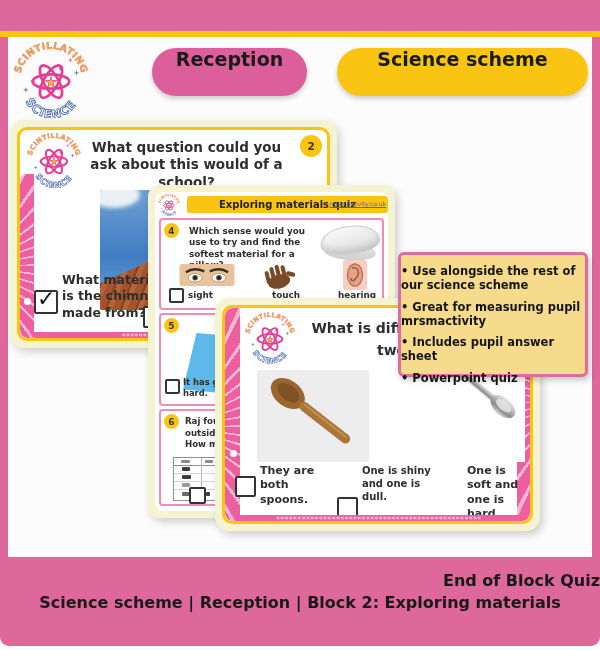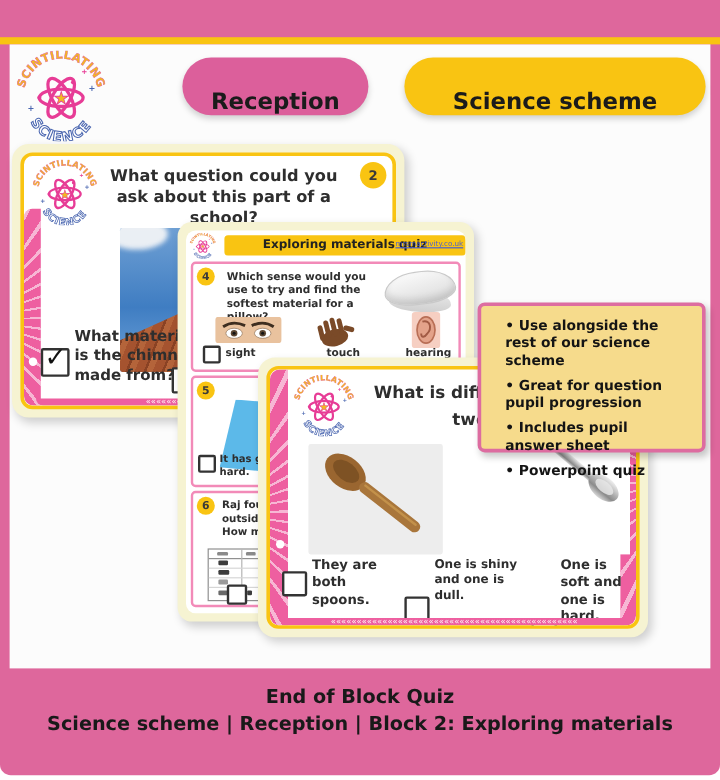--- a/index.html
+++ b/index.html
@@ -10,21 +10,21 @@
     -webkit-font-smoothing:antialiased;
   }
   .abs{position:absolute;}
 
   
   #frame{left:0;top:0;width:600px;height:646px;background:#DE679C;border-radius:0 0 9px 9px;}
   #yellow-strip{left:0;top:31px;width:600px;height:6px;background:#F9C412;z-index:1;}
   #panel{left:8px;top:37px;width:584px;height:520px;background:#FCFCFC;z-index:1;}
 
   
-  .pill{z-index:2;display:flex;align-items:flex-end;justify-content:center;
+  .pill{z-index:2;display:flex;align-items:flex-start;justify-content:center;
         border-radius:24px;font-weight:bold;font-size:19px;color:#1b1b1b;
         box-shadow:0 3px 5px rgba(0,0,0,.18);}
   #pill-reception{left:152px;top:48px;width:155px;height:48px;background:#DC5F9B;}
   #pill-scheme{left:337px;top:48px;width:251px;height:48px;background:#F9C412;}
 
   
   .card{background:#F6F3D2;border-radius:14px;box-shadow:3px 4px 8px rgba(0,0,0,.18);}
   .card-inner{position:absolute;background:#ffffff;border-radius:10px;overflow:hidden;}
   .yb{border:3px solid #F9C412;}
   #card1{left:10px;top:120px;width:327px;height:228px;z-index:2;}
@@ -72,26 +72,26 @@
 
   
   #pillow-back{background:linear-gradient(#e9e9e9,#cfcfcf);border-radius:45% 45% 50% 50%/60% 60% 45% 45%;transform:rotate(4deg);}
   #pillow-front{background:linear-gradient(170deg,#fdfdfd,#d9d9d9);border:1px solid #c9c9c9;
                 border-radius:48% 48% 46% 46%/64% 64% 42% 42%;transform:rotate(-7deg);
                 box-shadow:inset 0 -4px 6px rgba(0,0,0,.12);}
 
   
   #infobox{left:398px;top:252px;width:190px;height:125px;z-index:5;background:#F6DB8C;
            border:3px solid #DD6CA0;border-radius:6px;box-sizing:border-box;
-           padding:9px 20px;box-shadow:2px 3px 6px rgba(0,0,0,.22);}
+           padding:9px 0;box-shadow:2px 3px 6px rgba(0,0,0,.22);}
   .bullet{font-weight:bold;font-size:11.5px;line-height:1.24;color:#141414;margin-bottom:7px;}
 
   
   #footer{left:0;top:570px;width:600px;text-align:center;color:#191919;z-index:2;}
-  #footer .l1{font-size:16px;font-weight:600;line-height:1.35;}
+  #footer .l1{font-size:16px;font-weight:600;line-height:1.35;text-align:right;}
   #footer .l2{font-size:16px;font-weight:600;line-height:1.35;}
 </style>
 </head>
 <body>
 
 <svg width="0" height="0" style="position:absolute" aria-hidden="true">
   <defs>
     <linearGradient id="metal-grad" x1="0" y1="0" x2="0" y2="1">
       <stop offset="0" stop-color="#efefef"></stop>
         <stop offset="0.45" stop-color="#aeaeae"></stop>
@@ -184,21 +184,21 @@
   <span>Science scheme</span>
 </div>
 
 <div class="abs card" id="card1">
   <div class="card-inner yb" style="left:7px;top:7px;width:307px;height:208px">
     <div class="abs burst l" style="left:0;top:44px;bottom:0;width:14px;border-radius:7px 0 0 8px"></div>
     <div class="abs stardot" style="left:4px;top:168px"></div>
     <svg class="abs" style="left:5px;top:3px" width="58" height="55" viewBox="0 0 100 95">
         <use href="#logo-sym"></use>
       </svg>
-    <div class="abs qt" style="left:60px;right:34px;top:9px;text-align:center;font-size:13.5px;line-height:1.28">What question could you ask about this part of a school?</div>
+    <div class="abs qt" style="left:60px;right:34px;top:9px;text-align:center;font-size:13.5px;line-height:1.28">What question could you ask about this would of a school?</div>
     <div class="abs qnum" style="right:5px;top:5px;width:22px;height:22px;font-size:11px">2</div>
     <div class="abs" id="chimney" style="left:80px;top:60px;width:122px;height:120px">
       <div class="cloud" style="left:-12px;top:-8px;width:52px;height:26px"></div>
       <div class="cloud" style="right:-10px;top:-4px;width:44px;height:20px"></div>
       <div id="roof"></div>
       <div id="stack"></div>
     </div>
     <div class="abs cb checked" style="left:14px;top:160px;width:24px;height:24px"></div>
     <div class="abs qt" style="left:42px;top:142px;width:112px;font-size:12.5px;line-height:1.3">What materials is the chimney made from?</div>
     <div class="abs cb" style="left:123px;top:152px;width:22px;height:22px"></div>
@@ -298,21 +298,21 @@
     <div class="abs cb" style="left:112px;top:168px;width:21px;height:21px"></div>
     <div class="abs qt" style="left:137px;top:156px;width:82px;font-size:10px;line-height:1.3">One is shiny and one is dull.</div>
     <div class="abs cb" style="left:218px;top:168px;width:21px;height:21px"></div>
     <div class="abs qt" style="left:242px;top:156px;width:62px;font-size:11px;line-height:1.3">One is soft and one is hard.</div>
     <div class="abs pinkline" style="left:12px;right:10px;bottom:0;height:6px;text-align:center">««««««««««««««««««««««««««««««««««««««««««««««««</div>
   </div>
 </div>
 
 <div class="abs" id="infobox">
   <div class="bullet">• Use alongside the rest of our science scheme</div>
-  <div class="bullet">• Great for question pupil progression</div>
+  <div class="bullet">• Great for measuring pupil mrsmactivity</div>
   <div class="bullet">• Includes pupil answer sheet</div>
   <div class="bullet">• Powerpoint quiz</div>
 </div>
 
 <div class="abs" id="footer">
   <div class="l1">End of Block Quiz</div>
   <div class="l2">Science scheme | Reception | Block 2: Exploring materials</div>
 </div>
 
 </body></html>

